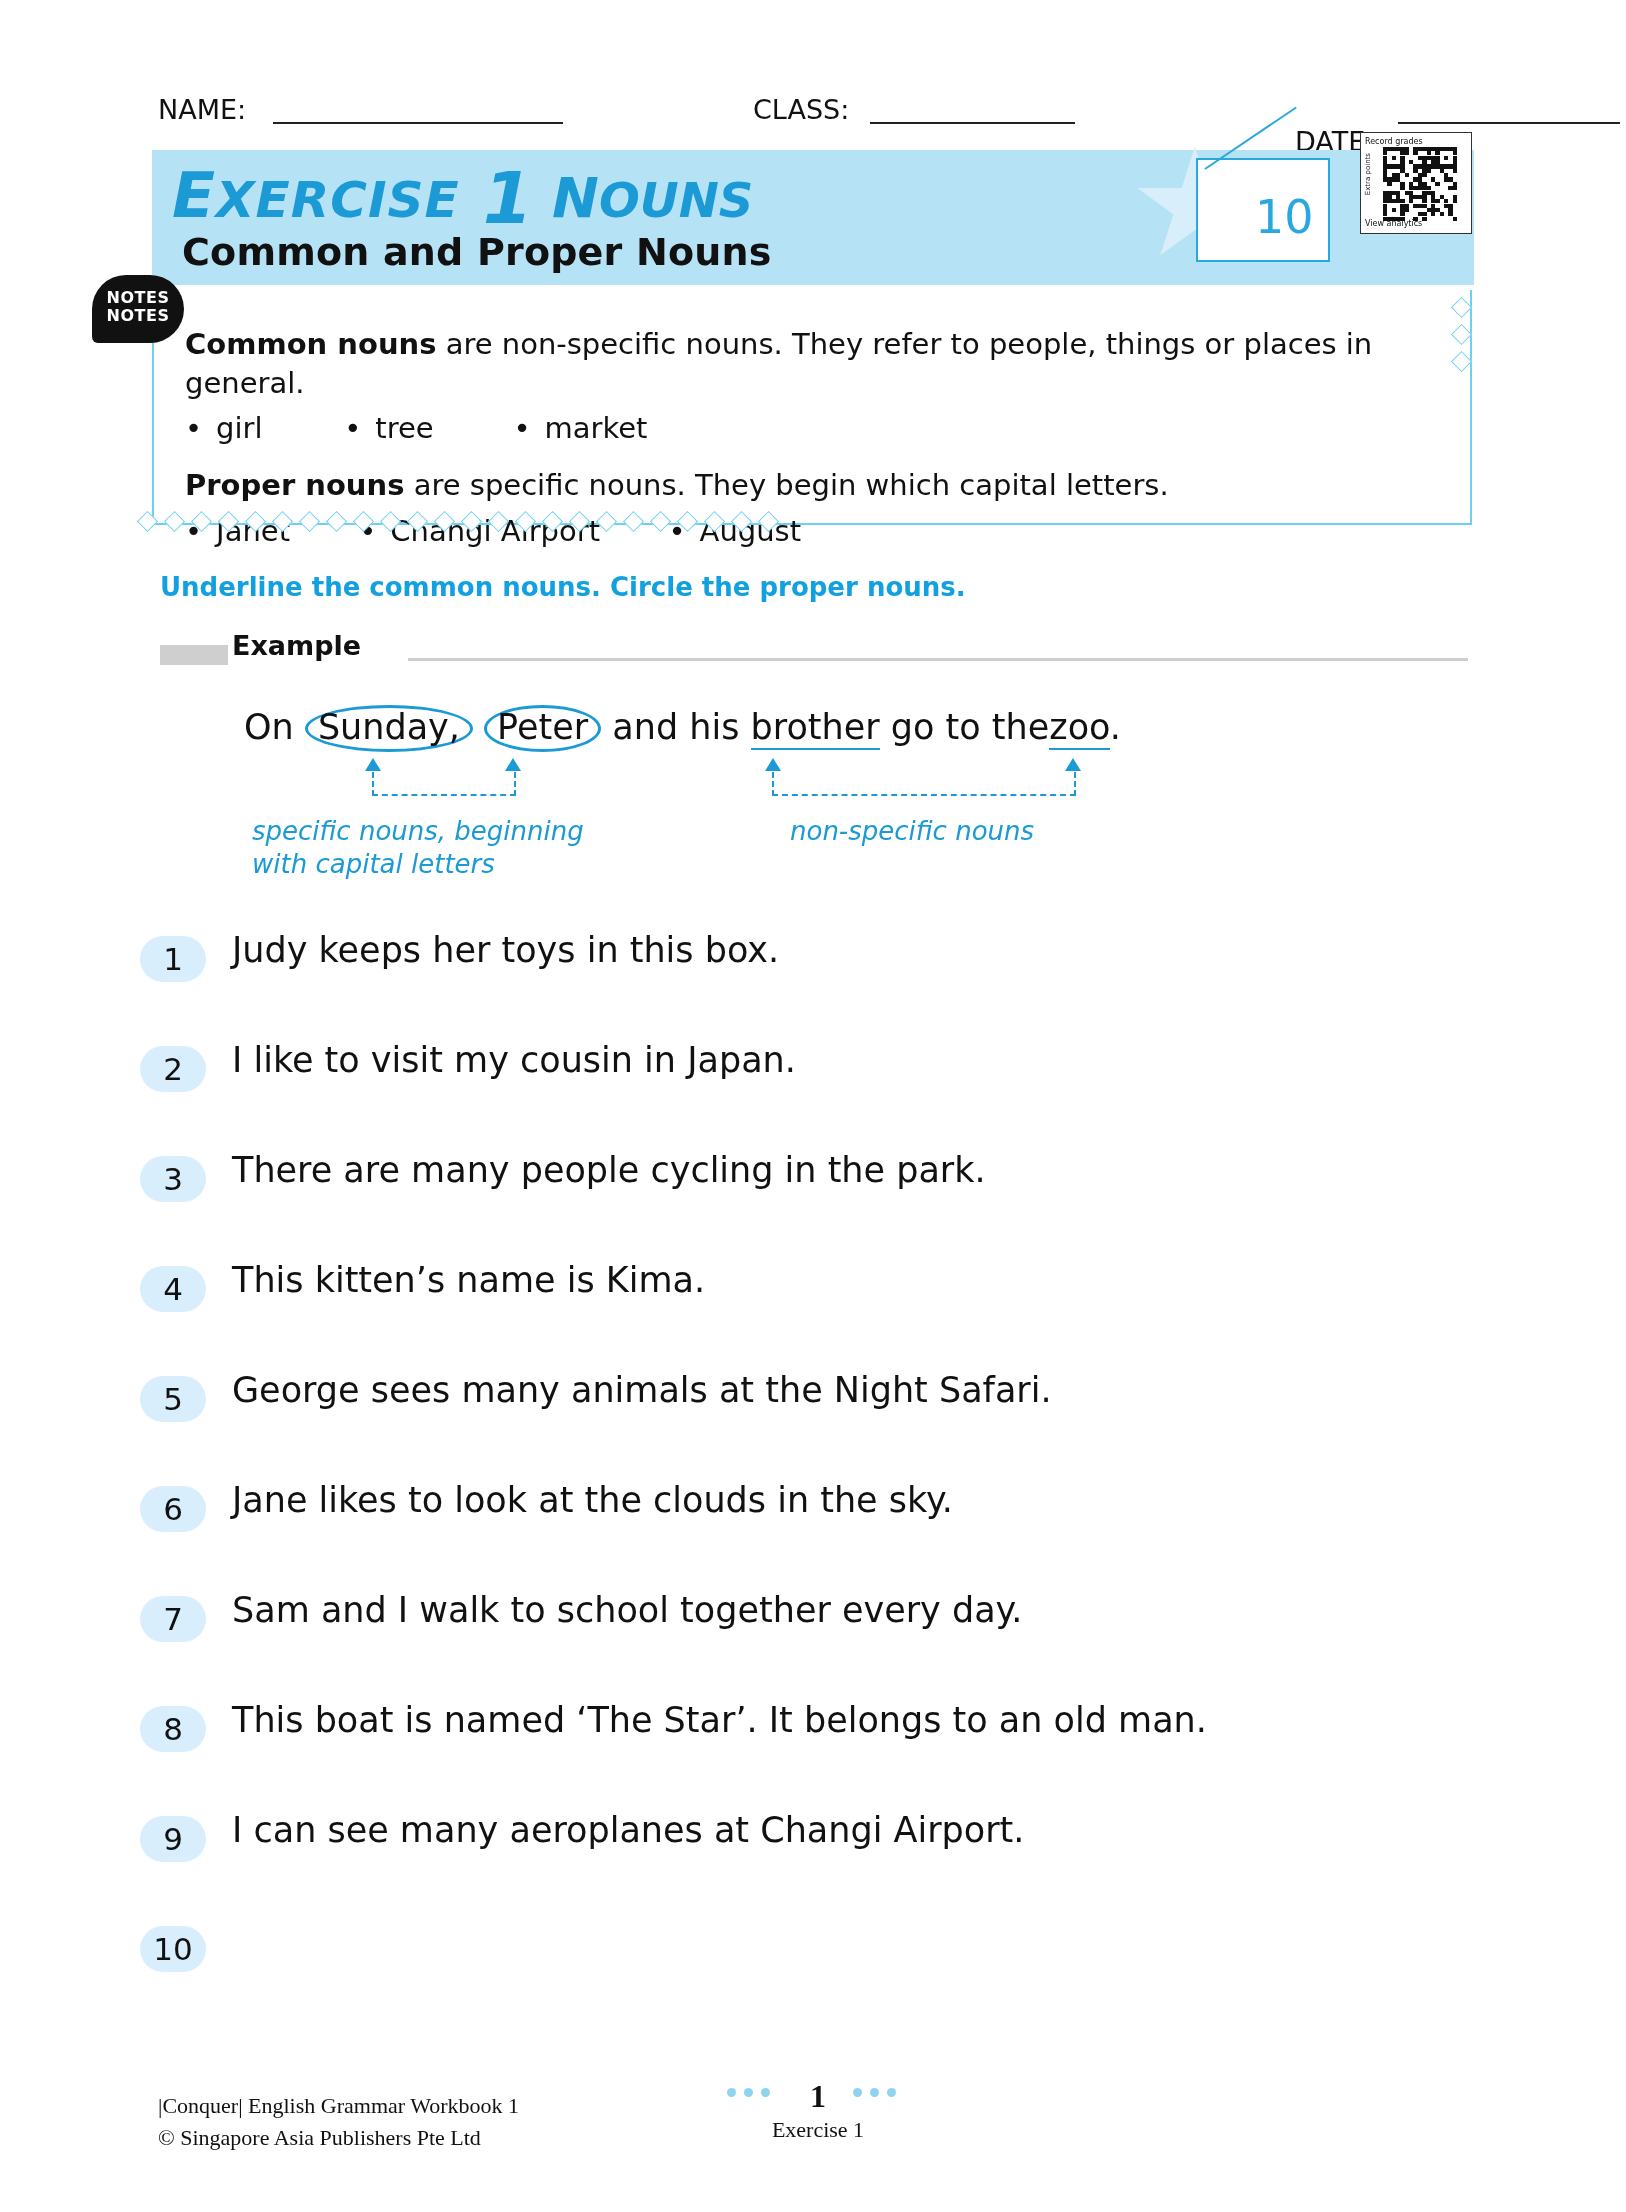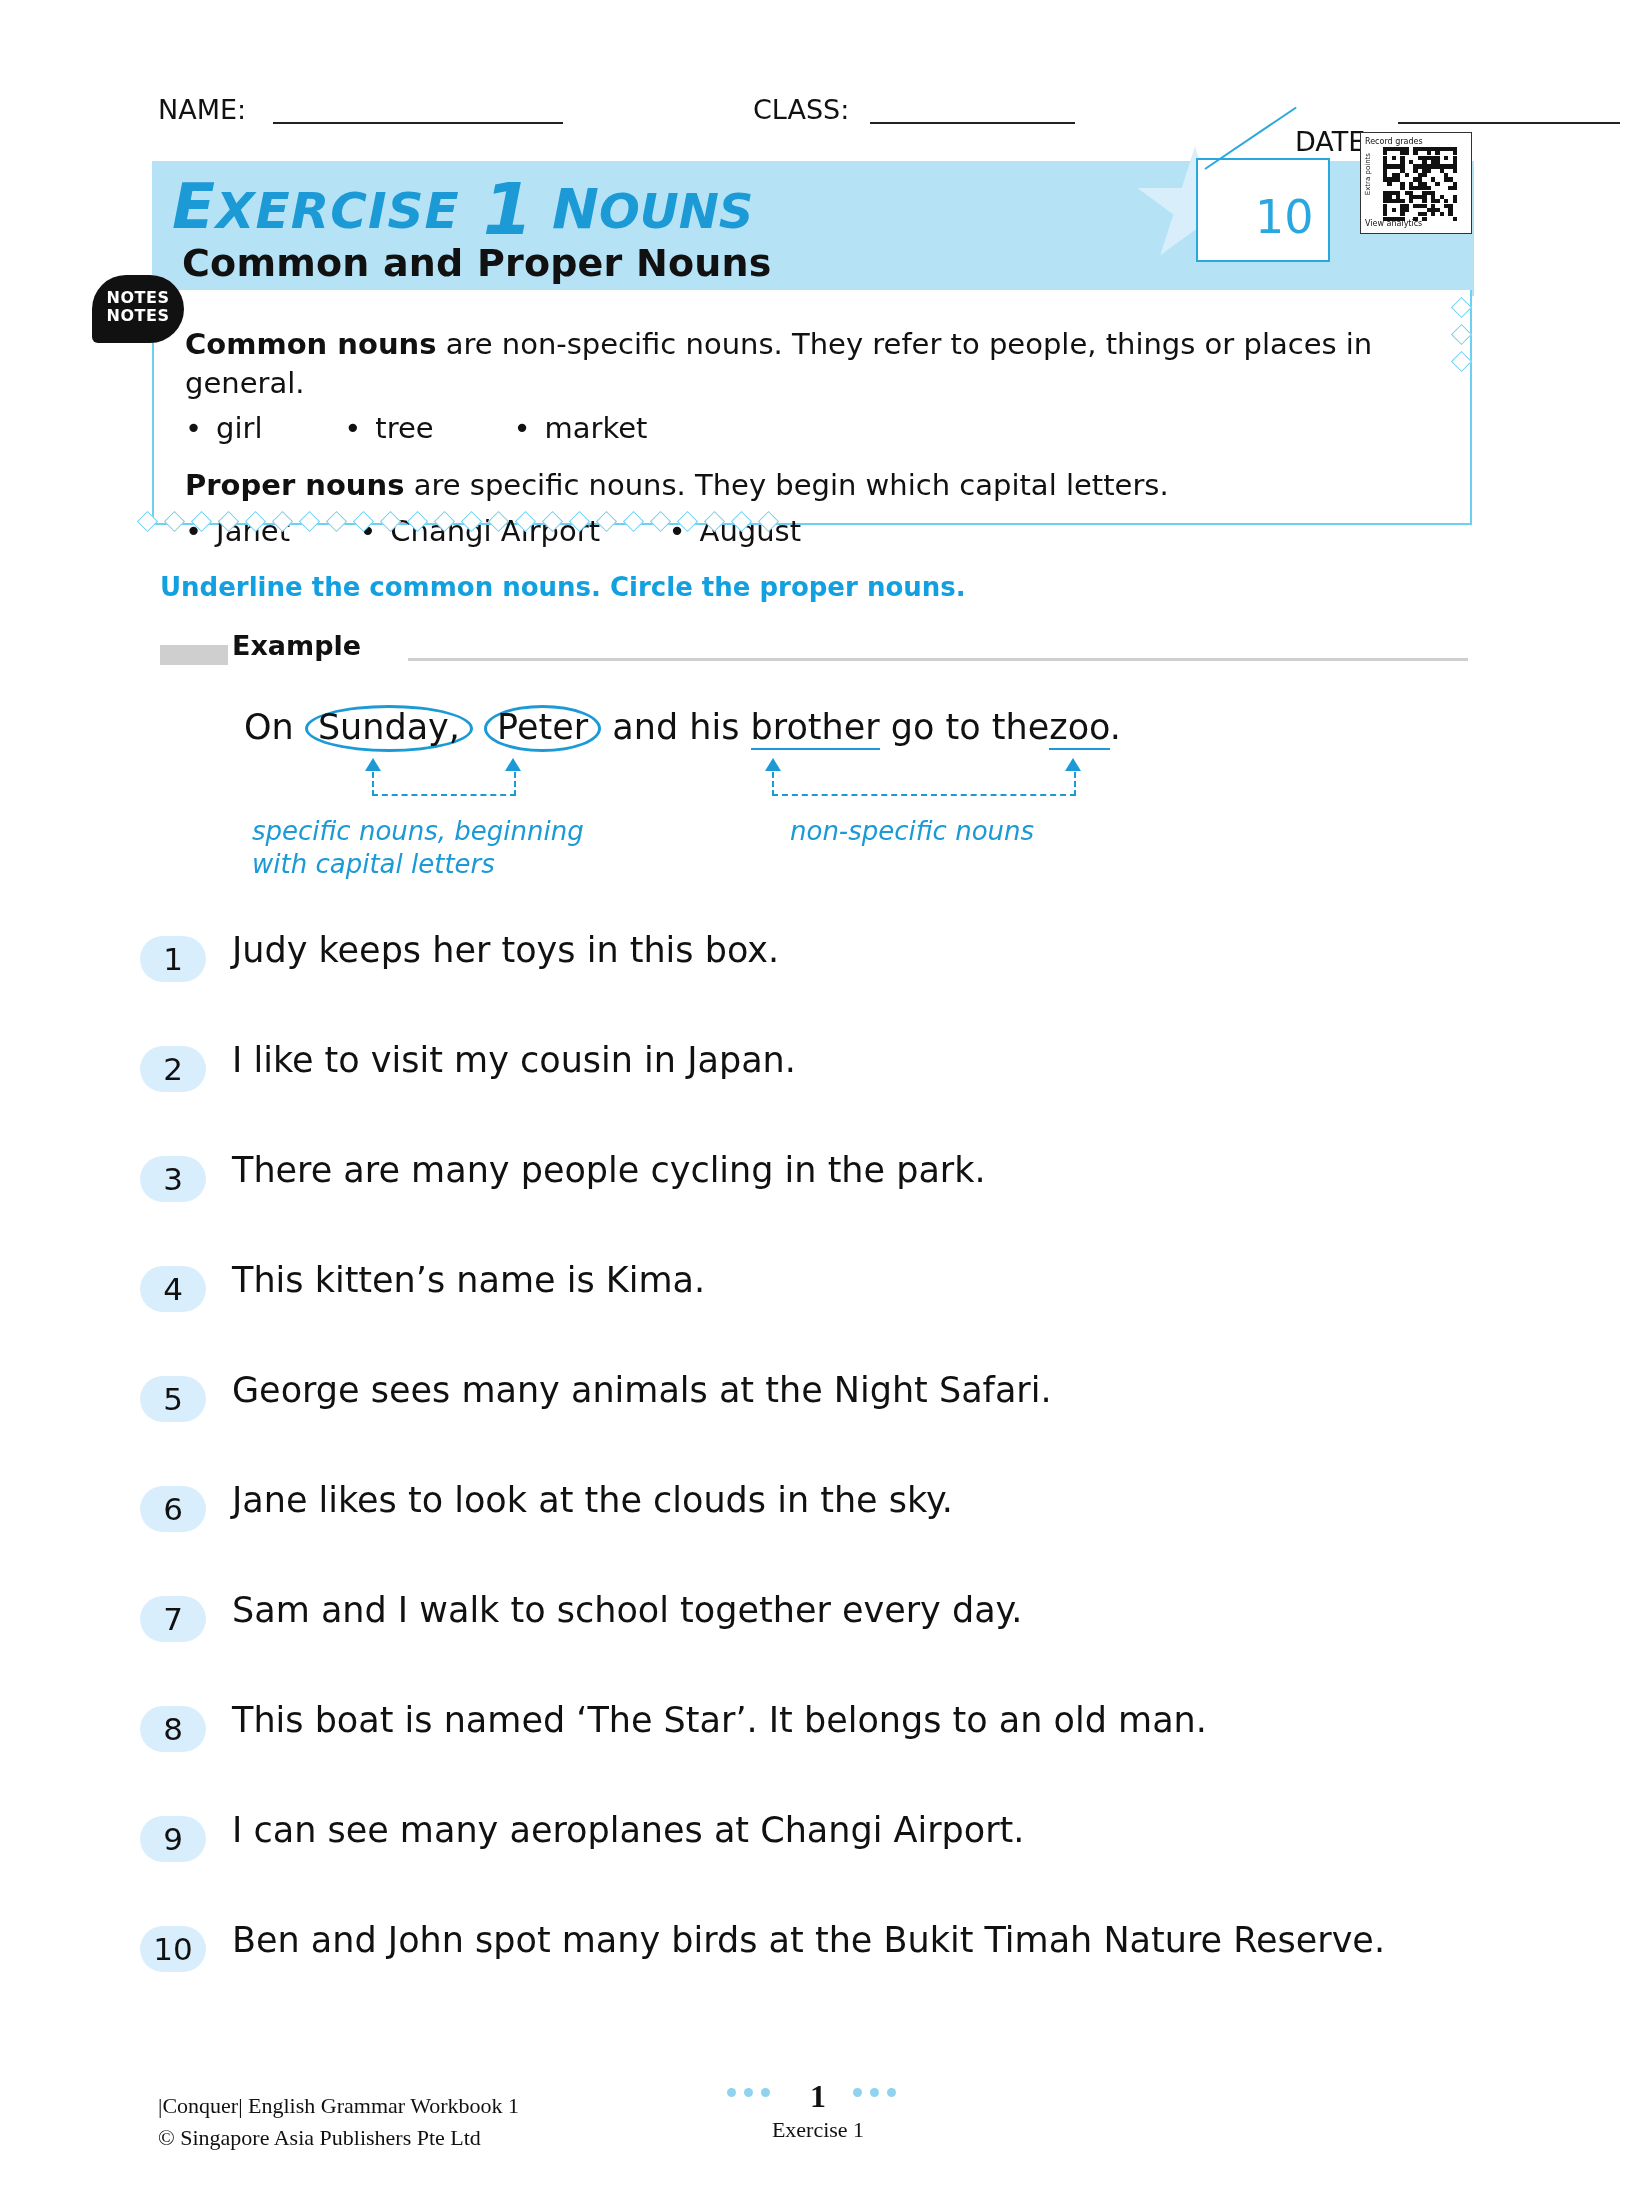--- a/index.html
+++ b/index.html
@@ -45,21 +45,21 @@
   .r-name { left: 115px; top: 32px; width: 290px; }
   .f-class { left: 595px; top: 4px; }
   .r-class { left: 712px; top: 32px; width: 205px; }
   .f-date { left: 1137px; top: 4px; margin-top: 32px; }
   .r-date { left: 1240px; top: 32px; width: 222px; }
 
   
   .banner {
     position: absolute;
     left: 152px;
-    top: 161px;
+    top: 150px;
     width: 1322px;
     height: 135px;
     background: #b5e2f5;
     text-align: right;
   }
   .banner-inner {
     position: absolute;
     left: 20px;
     top: 6px;
   }
@@ -716,21 +716,20 @@
       <div class="qrow">
         <div class="qnum">8</div>
         <div class="qtext">This boat is named ‘The Star’. It belongs to an old man.</div>
       </div>
       <div class="qrow">
         <div class="qnum">9</div>
         <div class="qtext">I can see many aeroplanes at Changi Airport.</div>
       </div>
       <div class="qrow">
         <div class="qnum">10</div>
-        <div class="qtext">Ben and John spot many birds at the Bukit Timah Nature Reserve.</div>
       </div>
     </div>
 
   <div class="footer-left">
     <div>|Conquer| English Grammar Workbook 1</div>
     <div>© Singapore Asia Publishers Pte Ltd</div>
   </div>
   <div class="footer-center">
     <div class="fdots left" id="fdl">
         <span class="fdot" style="left: 0px;"></span>

